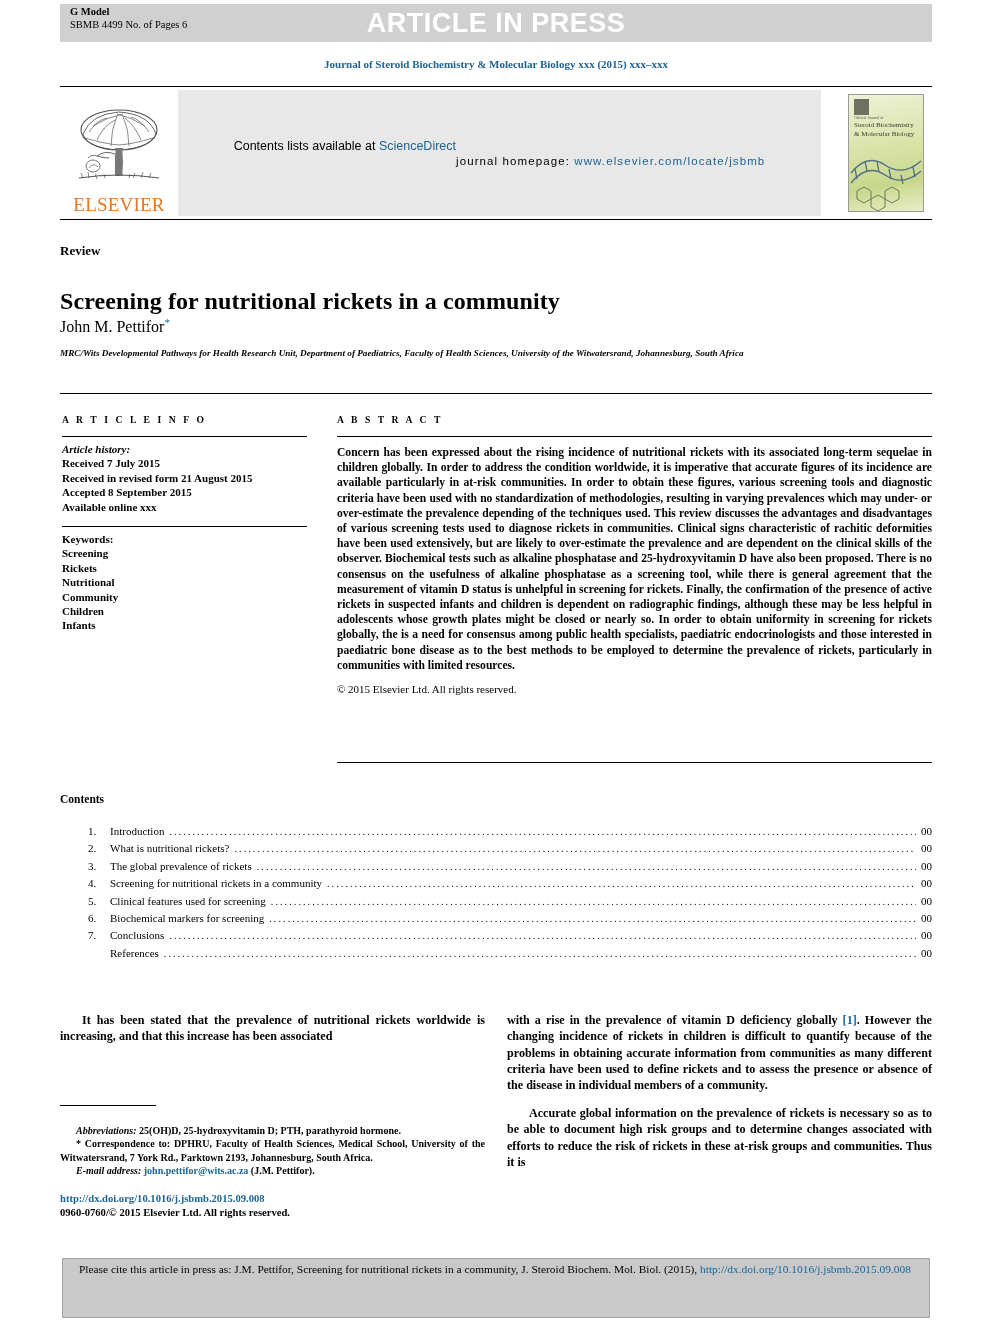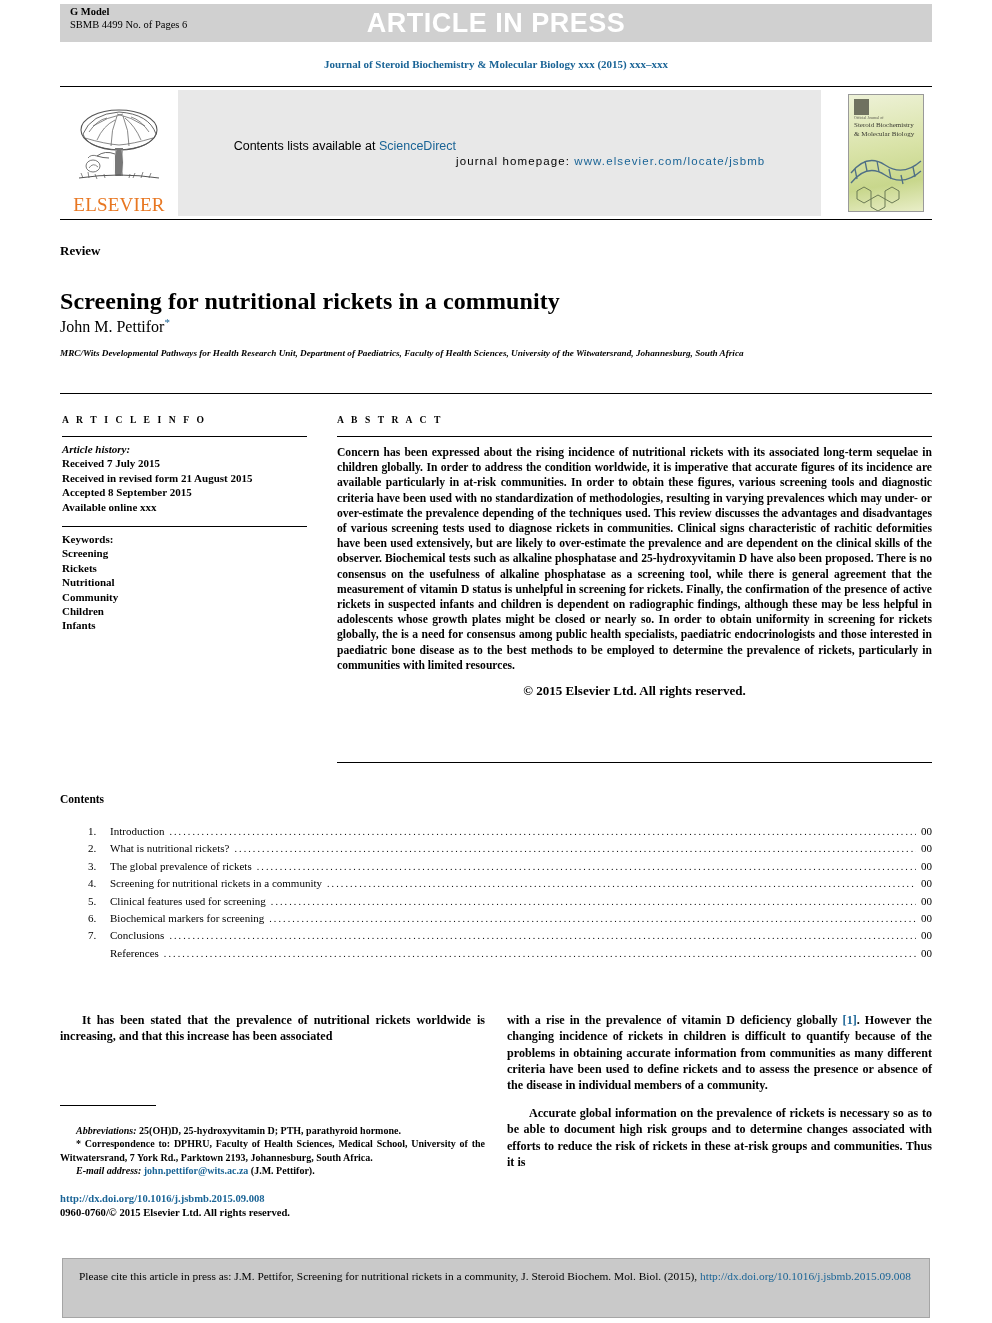--- a/index.html
+++ b/index.html
@@ -104,21 +104,21 @@
   }
   .hdr-rule { border-top:1.4px solid #000; margin-top:11px; }
   .info-body { font-size:11px; line-height:14.4px; font-weight:bold; padding-top:5px; }
   .info-body .it { font-style:italic; }
   .kw-rule { border-top:1.4px solid #000; margin-top:12px; }
   .kw-body { font-size:11px; line-height:14.4px; font-weight:bold; padding-top:5px; }
   .abs-body {
     font-size:11.6px; line-height:15.2px; text-align:justify; font-weight:bold;
     padding-top:8px; hyphens:auto;
   }
-  .abs-copy { text-align:center; margin-top:10px; font-size:13px; font-weight:bold; }
+  .abs-copy { text-align:left; margin-top:10px; font-size:11px; font-weight:normal; }
   .rule-abs-end { position:absolute; left:337px; top:762px; width:595px; border-top:1px solid #000; }
 
   
   .contents-h { position:absolute; left:60px; top:793px; font-size:11.5px; font-weight:bold; }
   .toc { position:absolute; left:88px; top:823px; width:844px; font-size:11px; }
   .toc-row { display:flex; align-items:baseline; line-height:17.4px; }
   .toc-num { width:22px; flex:0 0 22px; }
   .toc-label { white-space:nowrap; padding-right:5px; }
   .toc-dots {
     flex:1; overflow:hidden; white-space:nowrap;
@@ -147,21 +147,21 @@
   .footnotes .mail { color:#1a6496; }
   .fn-ind { text-indent:16px; }
   .fn-star { color:#000; }
   .doi-block { position:absolute; left:60px; top:1192px; width:460px; font-size:10.6px; line-height:14.2px; font-weight:bold; }
   .doi-block .doi { color:#1a6496; }
 
   
   .citebox {
     position:absolute; left:62px; top:1258px; width:868px; height:60px;
     background:#c9c9c9; border:1px solid #a5a5a5;
-    padding:9px 16px;
+    padding:2px 16px;
     font-size:11.4px; line-height:16px;
   }
   .citebox .lnk { color:#1a6496; }
 </style>
 </head>
 <body>
 
 <div class="topband">
   <div class="aip">ARTICLE IN PRESS</div>
 </div>

